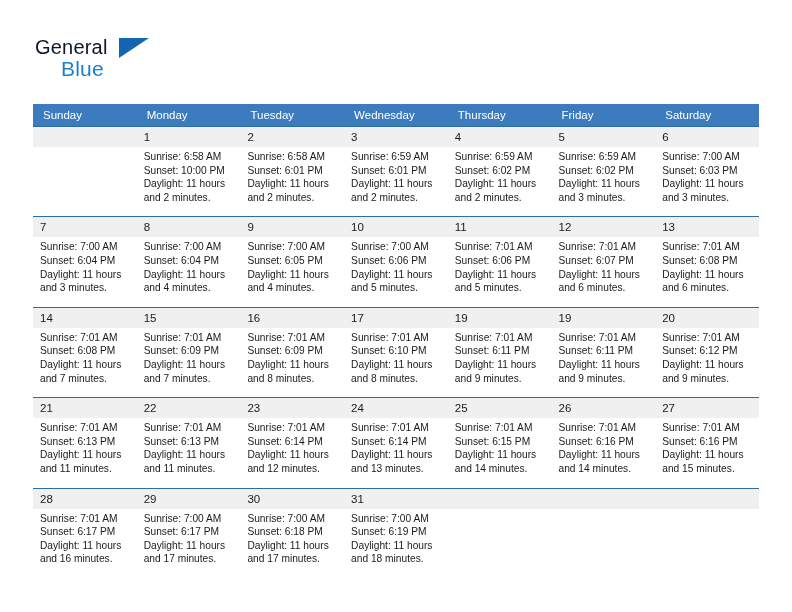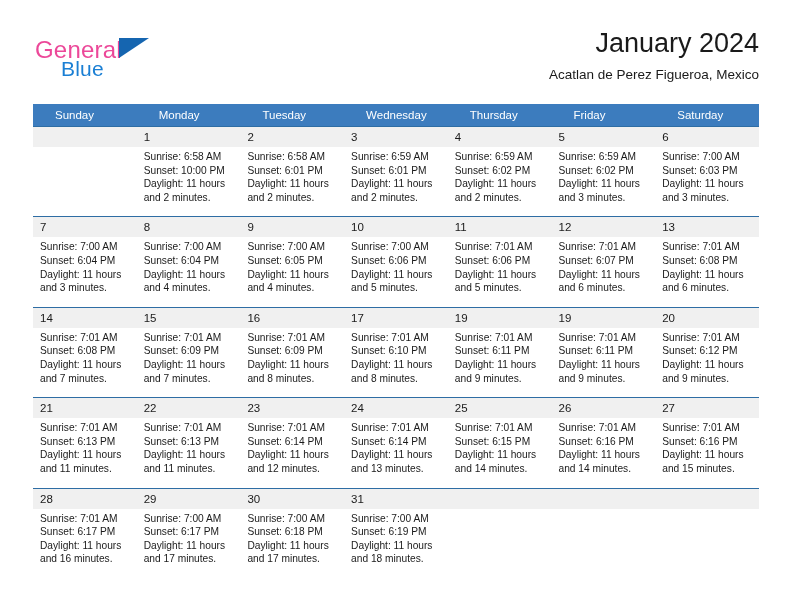--- a/index.html
+++ b/index.html
@@ -33,22 +33,22 @@
     position: absolute;
     left: 0;
     top: 10px;
     width: 170px;
     height: 50px;
   }
   .logo-general {
     position: absolute;
     left: 2px;
     top: 0px;
-    font-size: 24px;
-    color: #ec4899;
+    font-size: 20px;
+    color: #0f172a;
     letter-spacing: 0.2px;
     font-family: "Liberation Sans", sans-serif;
   }
   .logo-triangle {
     position: absolute;
     left: 86px;
     top: 2px;
     width: 0;
     height: 0;
     border-left: 30px solid #1565b0;
@@ -92,21 +92,21 @@
     width: 726px;
     border-collapse: collapse;
     table-layout: fixed;
   }
   .calendar th {
     background: #3c7cbe;
     color: #ffffff;
     font-size: 11.5px;
     font-weight: normal;
     text-align: left;
-    padding: 4px 0 4px 22px;
+    padding: 4px 0 4px 10px;
     height: 14px;
     border: none;
   }
   .calendar td {
     vertical-align: top;
     padding: 0;
     border: none;
     border-top: 1px solid #2e6da4;
     height: 75px;
     width: 103.71px;
@@ -141,24 +141,20 @@
 <div class="page">
 
   <div class="header">
 
     <div class="logo">
       <span class="logo-general">General</span>
       <span class="logo-triangle"></span>
       <span class="logo-blue">Blue</span>
     </div>
 
-    <div class="title-block">
-      <div class="cal-title">January 2024</div>
-      <div class="cal-subtitle">Acatlan de Perez Figueroa, Mexico</div>
-    </div>
 
   </div>
 
   <table class="calendar">
     <thead>
       <tr>
         <th>Sunday</th>
         <th>Monday</th>
         <th>Tuesday</th>
         <th>Wednesday</th>

